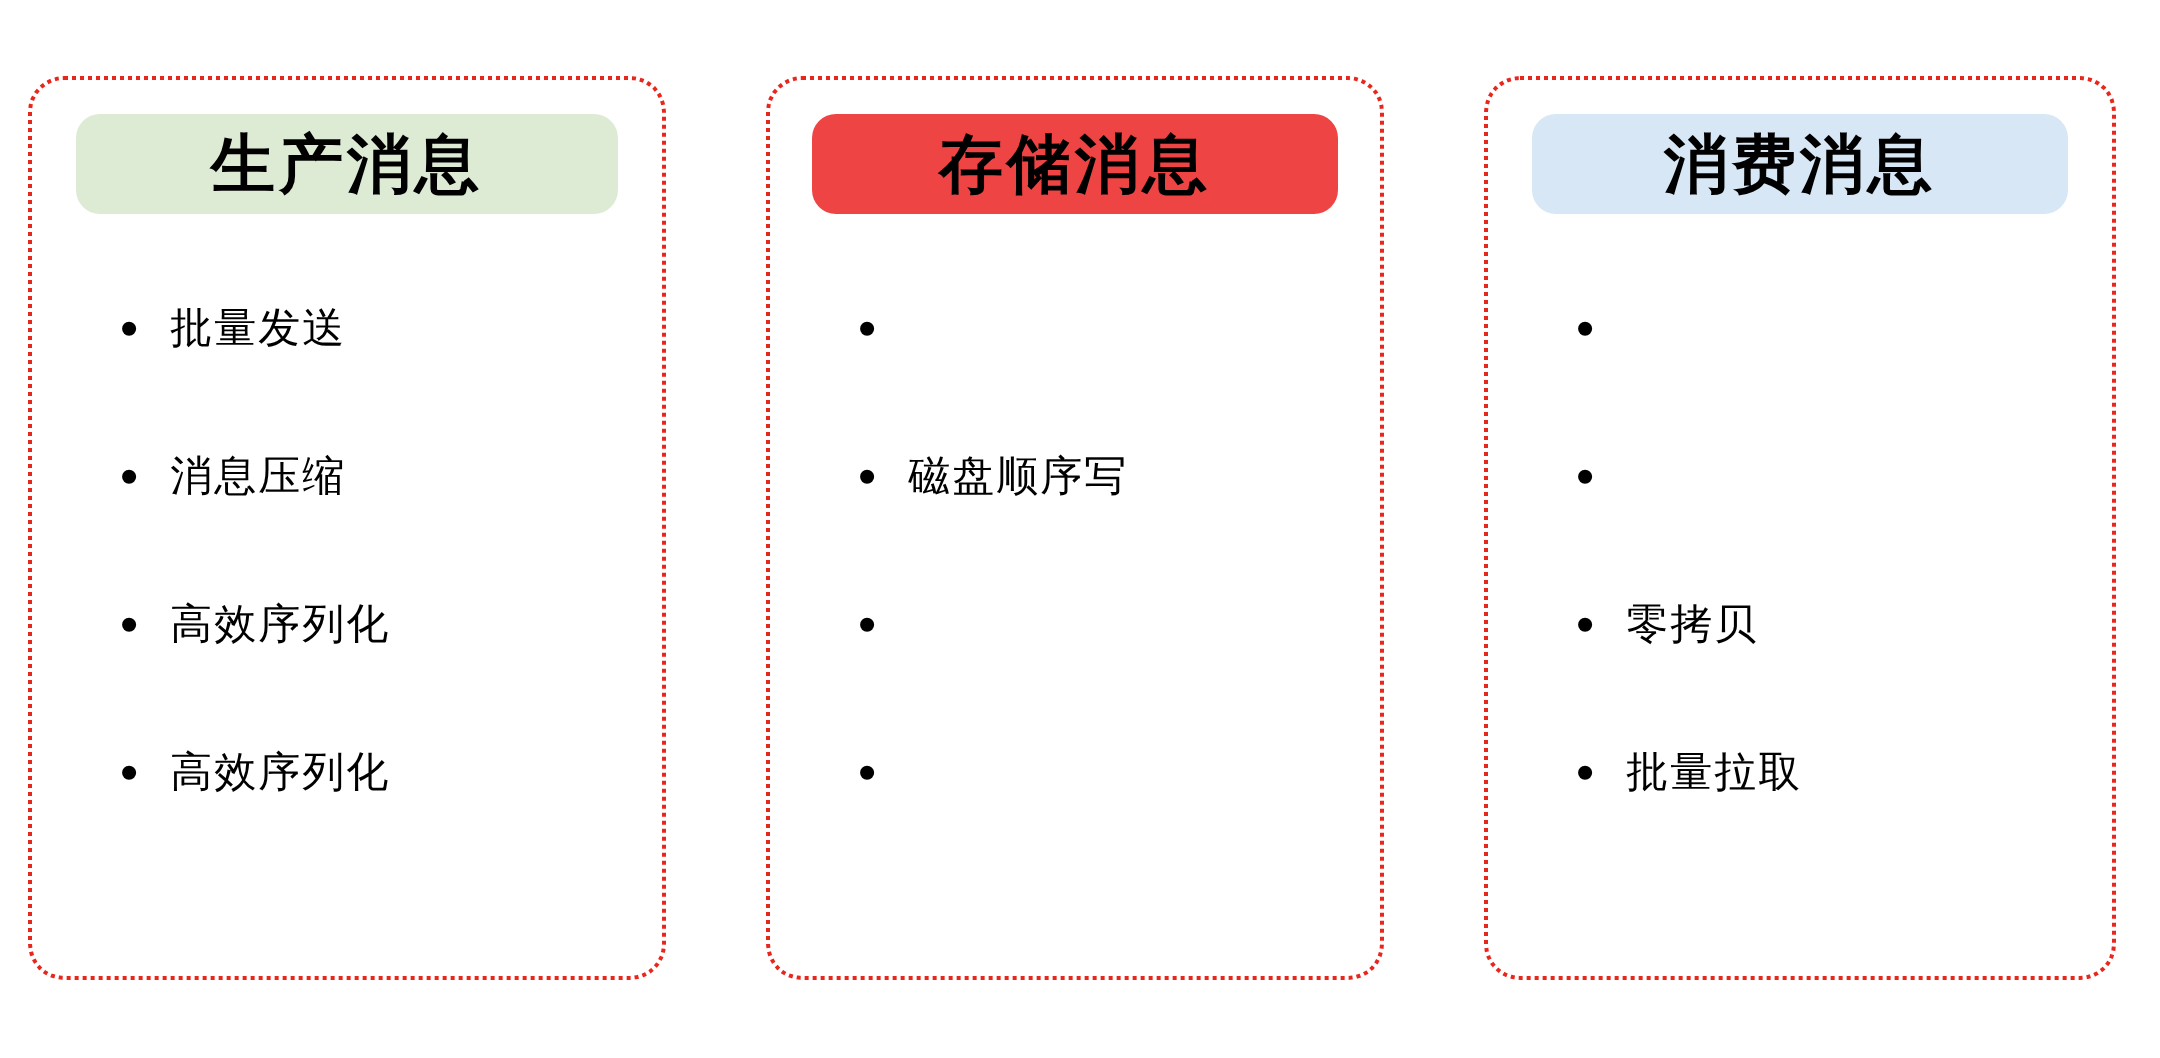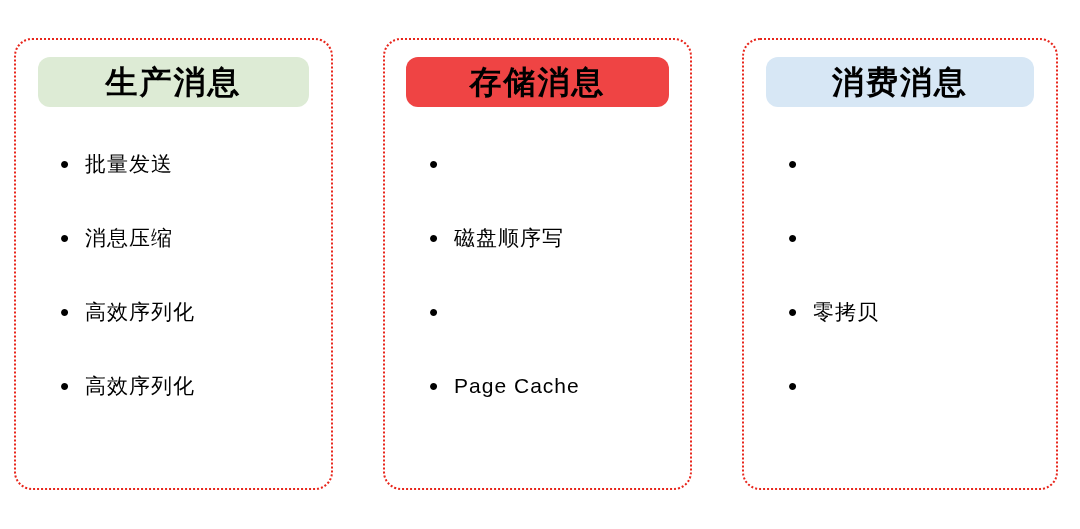--- a/index.html
+++ b/index.html
@@ -112,21 +112,20 @@
       </li>
       <li class="bullet-item">
         <span class="bullet-dot">•</span>
         <span class="bullet-text">磁盘顺序写</span>
       </li>
       <li class="bullet-item">
         <span class="bullet-dot">•</span>
       </li>
       <li class="bullet-item">
         <span class="bullet-dot">•</span>
-        <span class="bullet-text">Page Cache</span>
       </li>
     </ul>
   </section>
 
   <section class="card" style="border-color: rgb(232, 38, 28);">
     <header class="card-header" style="background-color: rgb(215, 231, 245);">
       <span class="card-title">消费消息</span>
     </header>
     <ul class="bullet-list">
       <li class="bullet-item">
@@ -134,17 +133,18 @@
       </li>
       <li class="bullet-item">
         <span class="bullet-dot">•</span>
       </li>
       <li class="bullet-item">
         <span class="bullet-dot">•</span>
         <span class="bullet-text">零拷贝</span>
       </li>
       <li class="bullet-item">
         <span class="bullet-dot">•</span>
+        <span class="bullet-text">批量拉取</span>
       </li>
     </ul>
   </section>
 
 </div>
 
 </body></html>

